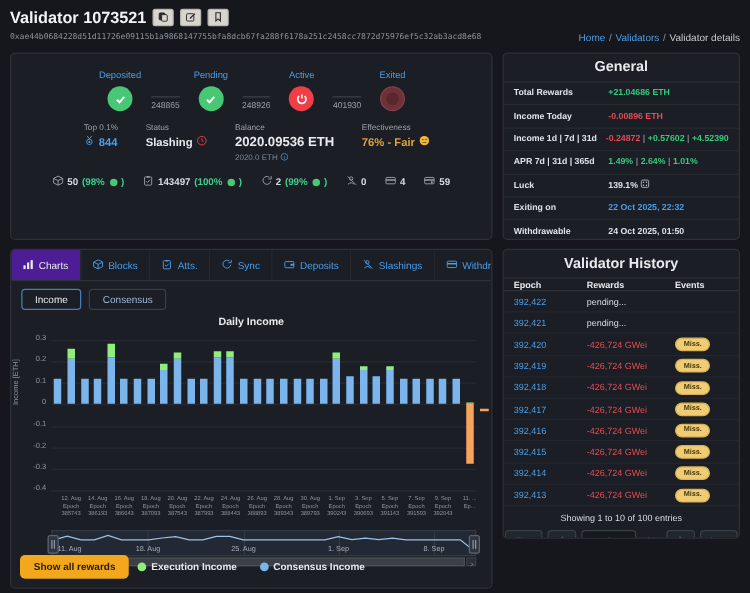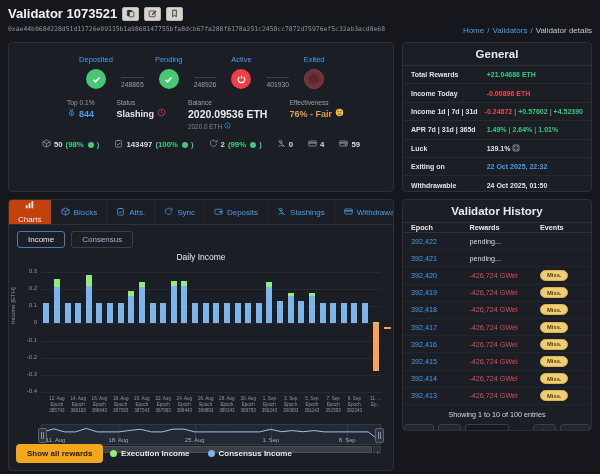--- a/index.html
+++ b/index.html
@@ -49,25 +49,25 @@
   .counter{display:flex;align-items:center;gap:3px;font-size:7.8px;color:#d7dbe0;font-weight:bold;cursor:pointer;}
   .counter svg{width:9px;height:9px;color:#9aa0a6;}
   .counter .pct{color:#3fcf8e;font-weight:bold;}
   .gdot{display:inline-block;width:6px;height:6px;border-radius:50%;background:#48c774;margin-left:1px;}
 
   
   .charts-card{height:272px;position:relative;overflow:hidden;}
   .tabbar{display:flex;border-bottom:1px solid #2d3036;height:24px;}
   .tab{display:flex;align-items:center;gap:4px;padding:0 9px;font-size:8px;color:#4a9eea;cursor:pointer;border-right:1px solid #24272d;}
   .tab svg{width:9px;height:9px;}
-  .tab.active{background:#c2410c;color:#e8eaed;flex-direction:column;}
+  .tab.active{background:#4c1d95;color:#e8eaed;}
   .subtabs{display:flex;gap:6px;padding:6px 8px 2px;}
   .subtab{font-size:8px;padding:3px 10px;border-radius:3px;border:1px solid #3a3f46;background:transparent;color:#9fb8d9;cursor:pointer;}
   .subtab.active{border-color:#4a7bb5;color:#e8eaed;}
-  .chart-title{text-align:center;font-size:8.5px;font-weight:normal;color:#e8eaed;margin-top:2px;}
+  .chart-title{text-align:center;font-size:8.5px;font-weight:bold;color:#e8eaed;margin-top:2px;}
   .chart-area{position:relative;height:160px;margin-top:2px;}
   .chart-plot{position:absolute;left:32px;right:12px;top:8px;height:120px;border-bottom:1px solid #3c4048;}
   .gridline{position:absolute;left:0;right:0;height:1px;background:#262a30;}
   .ytick{position:absolute;right:calc(100% - 28px);width:20px;text-align:right;font-size:6px;color:#8f969e;}
   .ylabel{position:absolute;left:1px;top:60px;transform:rotate(-90deg);transform-origin:left top;font-size:6px;color:#8f969e;white-space:nowrap;}
   .bar{position:absolute;width:6px;}
   .xlabels{position:absolute;left:32px;right:12px;top:132px;height:26px;}
   .xlabel{position:absolute;transform:translateX(-50%);width:30px;text-align:center;font-size:4.6px;line-height:1.3;color:#9097a0;}
   .current-marker{position:absolute;width:7px;height:2px;background:#f7a35c;}
   .navigator{position:relative;height:21px;margin:0 12px 0 32px;background:rgba(86,116,166,0.13);border:1px solid #323a48;box-sizing:border-box;overflow:visible;}

